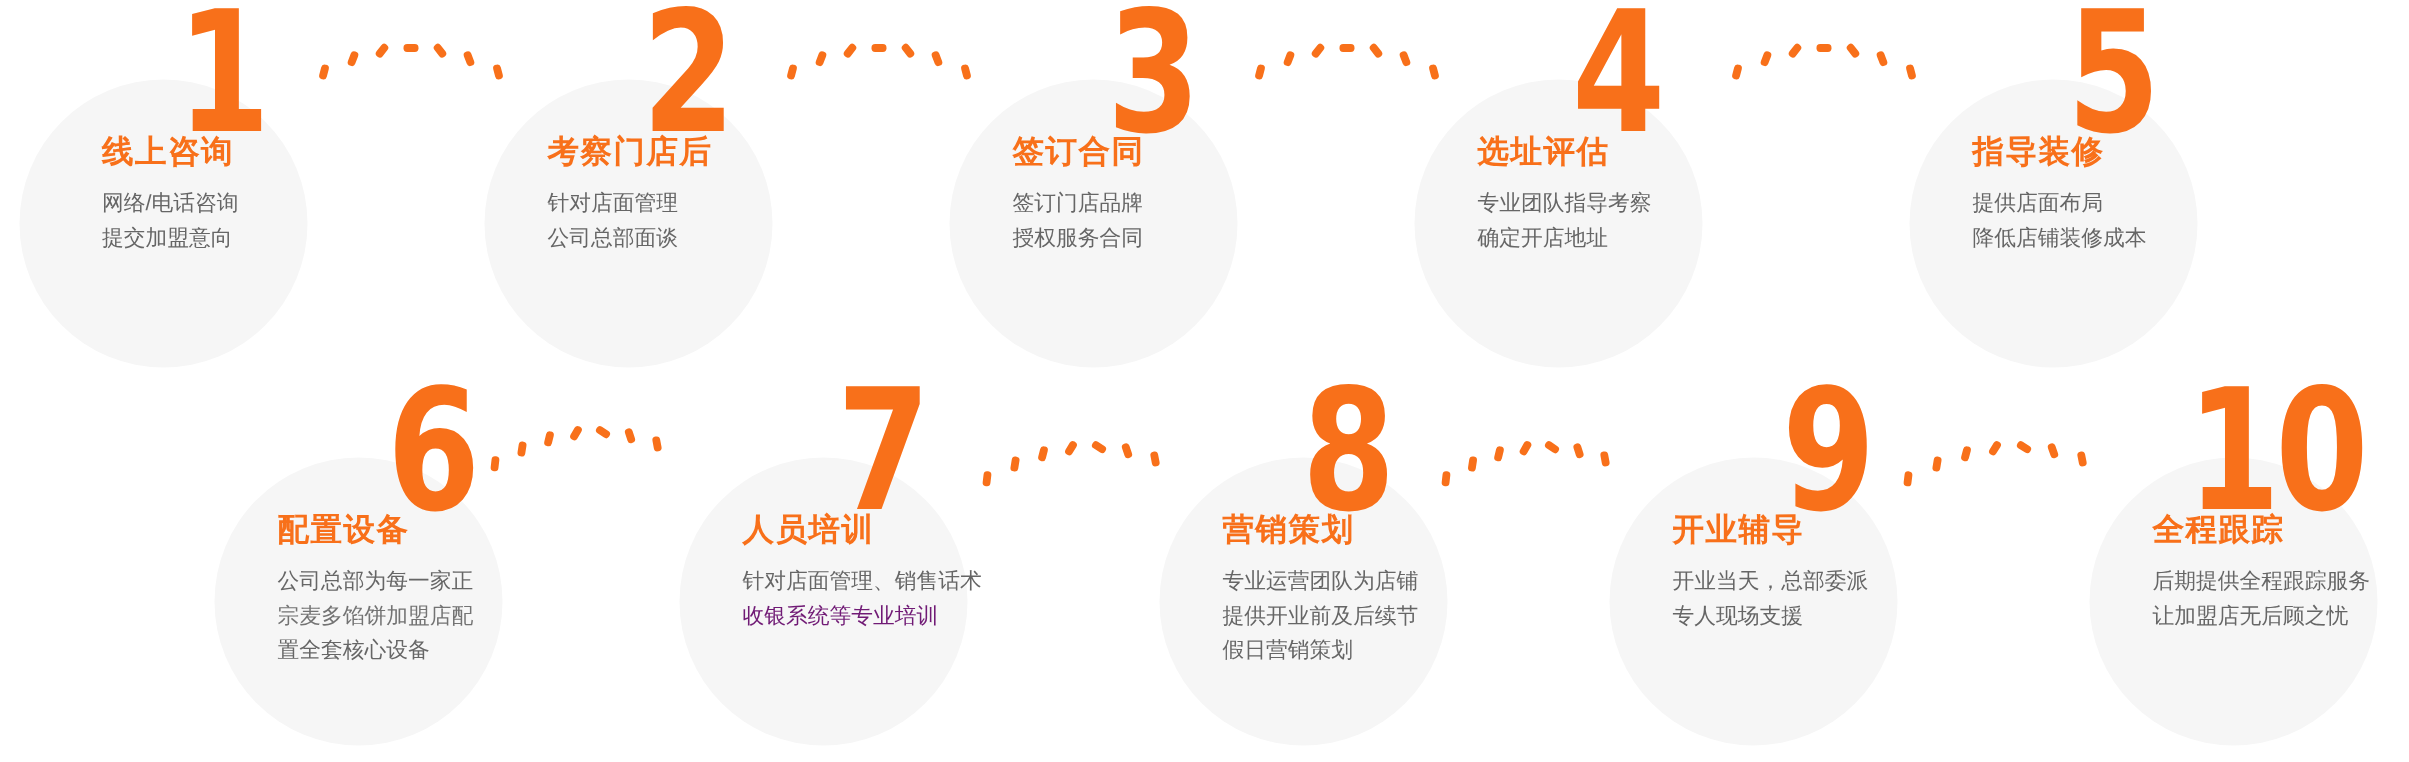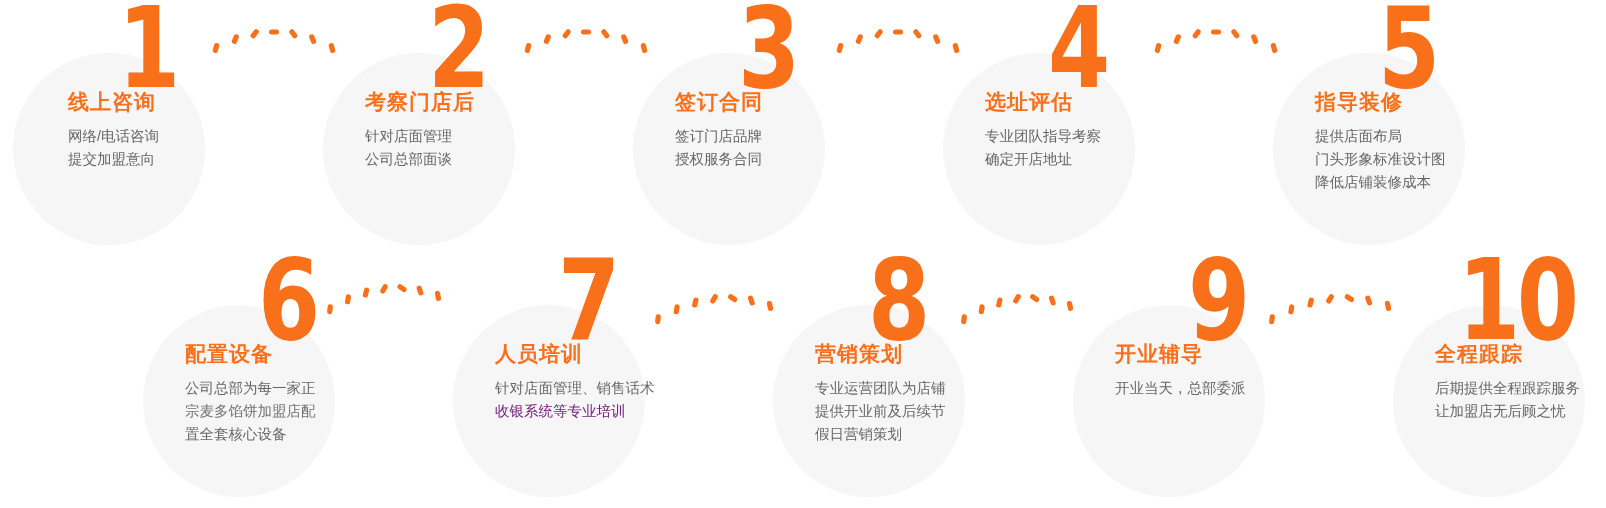--- a/index.html
+++ b/index.html
@@ -129,21 +129,20 @@
       </div>
     </div>
     <div class="step" style="left: 1273px; top: 53px;">
       <div class="circle" style="background: rgb(246, 246, 246);"></div>
     </div>
     <div class="num" style="left: 1378px; top: -8px; color: rgb(248, 112, 26);">5</div>
     <div class="txt" style="left: 1315px; top: 90px;">
       <div class="title" style="color: rgb(248, 112, 26);">指导装修</div>
       <div>
         <div class="desc-line" style="color: rgb(102, 102, 102);">提供店面布局</div>
-        <div class="desc-line" style="color: rgb(102, 102, 102);">门头形象标准设计图</div>
         <div class="desc-line" style="color: rgb(102, 102, 102);">降低店铺装修成本</div>
       </div>
     </div>
     <div class="step" style="left: 143px; top: 305px;">
       <div class="circle" style="background: rgb(246, 246, 246);"></div>
     </div>
     <div class="num" style="left: 258px; top: 244px; color: rgb(248, 112, 26);">6</div>
     <div class="txt" style="left: 185px; top: 342px;">
       <div class="title" style="color: rgb(248, 112, 26);">配置设备</div>
       <div>
@@ -176,20 +175,21 @@
       </div>
     </div>
     <div class="step" style="left: 1073px; top: 305px;">
       <div class="circle" style="background: rgb(246, 246, 246);"></div>
     </div>
     <div class="num" style="left: 1188px; top: 244px; color: rgb(248, 112, 26);">9</div>
     <div class="txt" style="left: 1115px; top: 342px;">
       <div class="title" style="color: rgb(248, 112, 26);">开业辅导</div>
       <div>
         <div class="desc-line" style="color: rgb(102, 102, 102);">开业当天，总部委派</div>
+        <div class="desc-line" style="color: rgb(102, 102, 102);">专人现场支援</div>
       </div>
     </div>
     <div class="step" style="left: 1393px; top: 305px;">
       <div class="circle" style="background: rgb(246, 246, 246);"></div>
     </div>
     <div class="num" style="left: 1458px; top: 244px; color: rgb(248, 112, 26);">10</div>
     <div class="txt" style="left: 1435px; top: 342px;">
       <div class="title" style="color: rgb(248, 112, 26);">全程跟踪</div>
       <div>
         <div class="desc-line" style="color: rgb(102, 102, 102);">后期提供全程跟踪服务</div>

